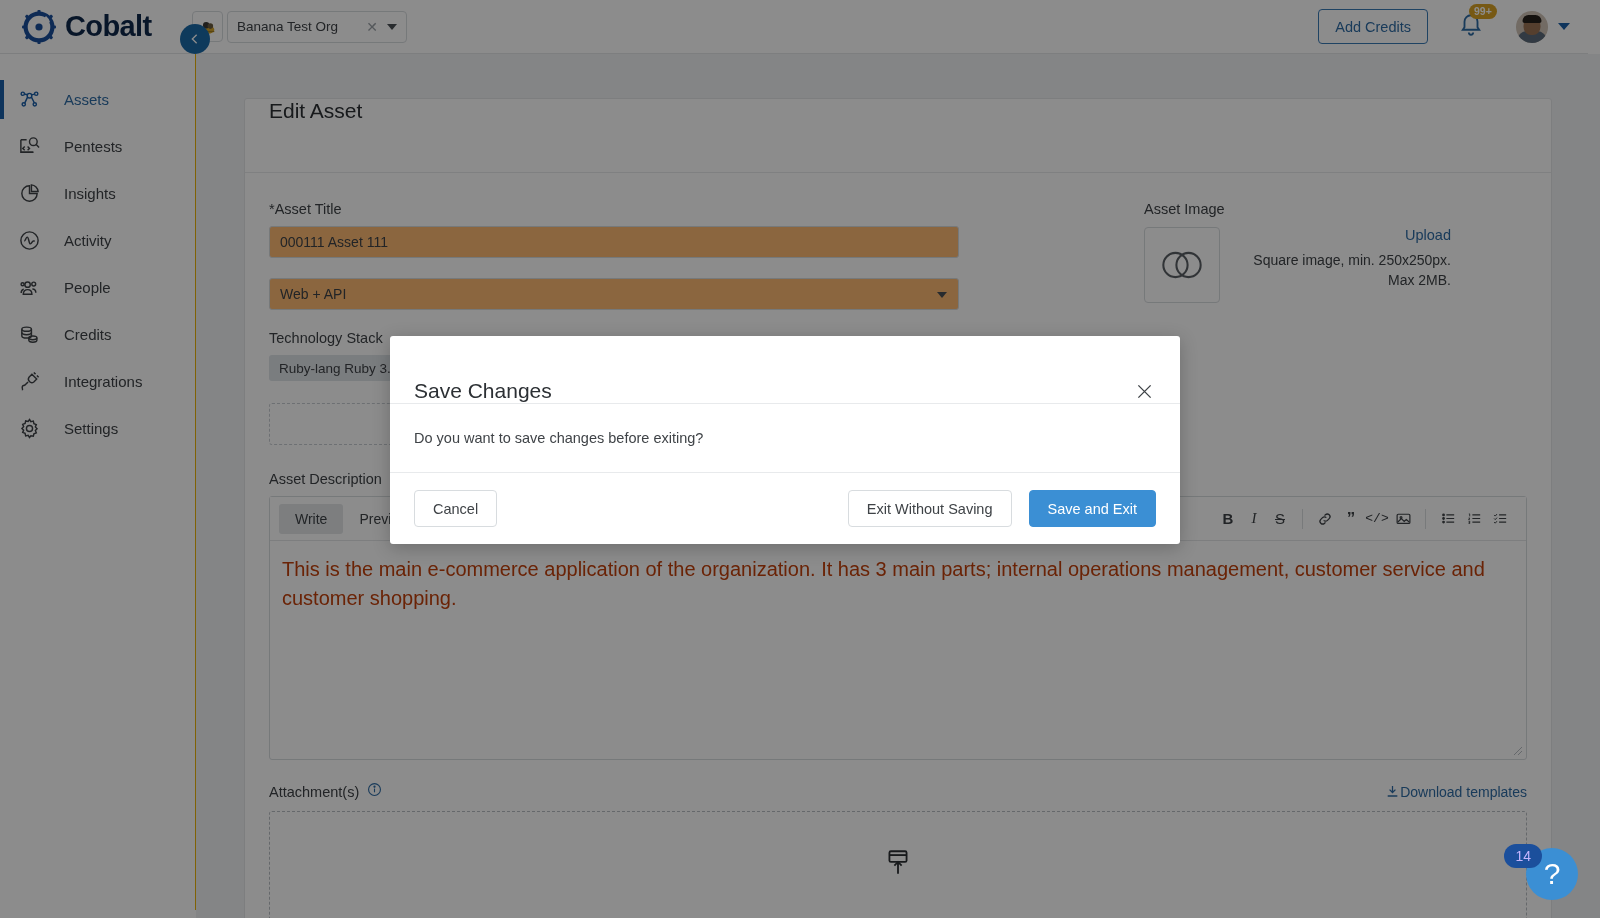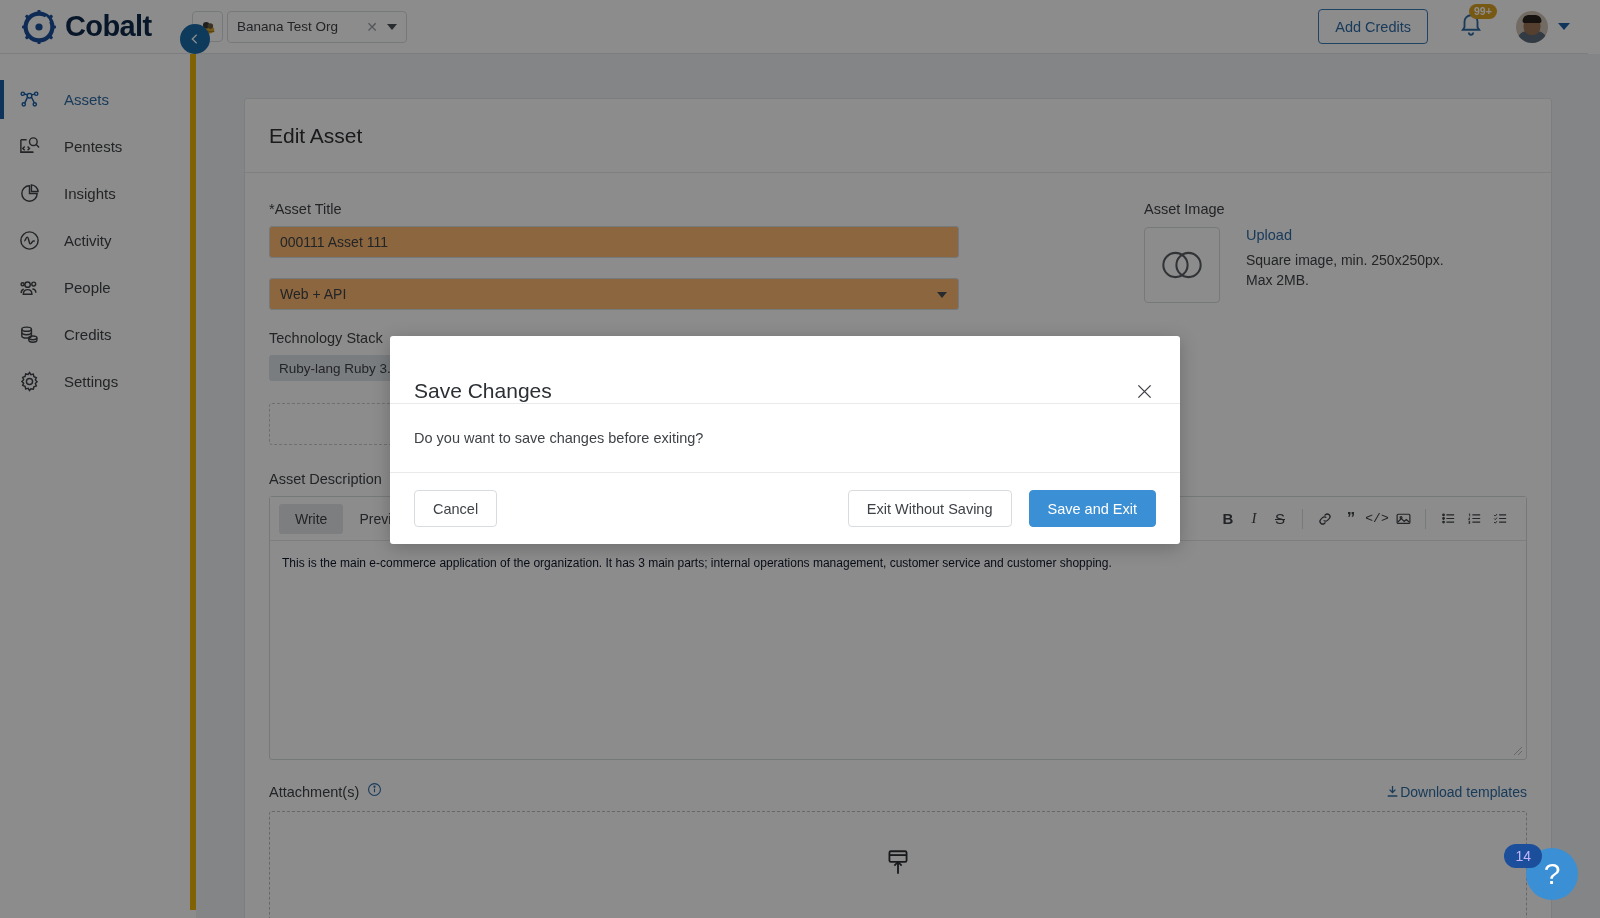--- a/index.html
+++ b/index.html
@@ -59,21 +59,21 @@
     position:relative;
   }
   .avatar .face { position:absolute; left:50%; top:6px; transform:translateX(-50%); width:17px; height:18px; background:#9c7354; border-radius:50% 50% 45% 45%; }
   .avatar .hair { position:absolute; left:50%; top:4px; transform:translateX(-50%); width:19px; height:8px; background:#27211d; border-radius:9px 9px 3px 3px; }
   .avatar .body { position:absolute; left:50%; bottom:0; transform:translateX(-50%); width:30px; height:12px; background:#5b6a7a; border-radius:10px 10px 0 0; }
   .avatar-caret { margin-left:10px; width:0;height:0;border-left:6px solid transparent;border-right:6px solid transparent;border-top:7px solid #1b5fa8; }
 
   
   .sidebar {
     position:absolute; top:54px; left:0; bottom:8px; width:196px;
-    background:#fff; border-right:6px solid #eab308; z-index:8;
+    background:#fff; border-right:1px solid #eab308; z-index:8;
     padding-top:22px;
   }
   .nav-item {
     height:47px; display:flex; align-items:center; padding-left:18px;
     font-size:15px; color:#3f4347; cursor:pointer; position:relative;
   }
   .nav-item .ico { width:30px; display:flex; align-items:center; justify-content:flex-start; }
   .nav-item .lbl { margin-left:16px; }
   .nav-item.active { color:#2f6ca5; }
   .nav-item.active:before {
@@ -84,21 +84,21 @@
     background:#1b6aa8; display:flex; align-items:center; justify-content:center;
     cursor:pointer; z-index:12;
   }
 
   
   .content { position:absolute; top:54px; left:196px; right:0; bottom:0; background:#f1f3f4; overflow:hidden; }
   .card {
     position:absolute; left:48px; right:48px; top:44px; bottom:-120px;
     background:#fff; border:1px solid #e3e6e8; border-radius:3px;
   }
-  .card-head { height:74px; display:flex; align-items:center; padding-left:24px; border-bottom:1px solid #e8eaec; }
+  .card-head { height:74px; display:flex; align-items:flex-start; padding-left:24px; border-bottom:1px solid #e8eaec; }
   .card-head h1 { margin:0; font-size:21px; font-weight:normal; color:#2c3034; }
   .card-body { display:flex; padding:28px 24px 0 24px; }
   .col-left { width:690px; }
   .col-right { margin-left:185px; }
 
   .field-label { font-size:14.5px; color:#3f4347; margin-bottom:9px; }
   .text-input {
     width:690px; height:32px; border:1px solid #d8dcdf; border-radius:3px;
     padding:0 10px; font-size:14px; color:#3f4347; background:#fdba74;
     display:flex; align-items:center;
@@ -110,21 +110,21 @@
 
   .chip {
     display:inline-flex; align-items:center; height:26px; padding:0 10px;
     background:#dfe3e8; border-radius:3px; font-size:13.5px; color:#3f4347;
   }
   .chip-area { margin-top:6px; }
   .dash-box { margin-top:22px; height:42px; border:1px dashed #c7ccd1; border-radius:3px; }
 
   
   .img-title { font-size:14.5px; color:#3f4347; margin-bottom:10px; }
-  .img-row { display:flex; }
+  .img-row { display:flex;text-align:right; }
   .img-holder {
     width:76px;height:76px;border:1px solid #d8dcdf;border-radius:4px;
     display:flex;align-items:center;justify-content:center;background:#fff;
   }
   .img-meta { margin-left:26px; }
   .upload-link { color:#2f6ca5; font-size:14.5px; cursor:pointer; }
   .img-hint { margin-top:8px; font-size:14px; color:#3f4347; line-height:1.42; width:205px; }
 
   
   .desc-wrap { padding:0 24px; margin-top:26px; }
@@ -134,21 +134,21 @@
     padding:0 9px; background:#fff;
   }
   .tab-btn {
     height:30px; padding:0 16px; border-radius:3px; font-size:14px; color:#3f4347;
     display:flex; align-items:center; cursor:pointer;
   }
   .tab-btn.sel { background:#e3e6e8; }
   .bar-sep { width:1px; height:20px; background:#dadee1; margin:0 9px; }
   .tool { width:26px;height:26px;display:flex;align-items:center;justify-content:center;cursor:pointer;color:#3f4347; }
   .tools-right { margin-left:auto; display:flex; align-items:center; padding-right:4px; }
-  .editor-body { height:218px; padding:14px 12px; font-size:12px; color:#0f172a; line-height:1.45; position:relative; }
+  .editor-body { height:218px; padding:14px 12px; font-size:20px; color:#c2410c; line-height:1.45; position:relative; }
   .resize-grip { position:absolute; right:3px; bottom:3px; width:10px; height:10px; }
 
   
   .attach-wrap { padding:0 24px; margin-top:22px; }
   .attach-head { display:flex; align-items:center; }
   .attach-title { font-size:14.5px; color:#3f4347; }
   .info-ico { margin-left:8px; cursor:pointer; }
   .dl-link { margin-left:auto; color:#2f6ca5; font-size:14px; display:flex; align-items:center; cursor:pointer; }
   .dl-link span { }
   .dropzone {
@@ -320,20 +320,31 @@
           <ellipse cx="9" cy="6.5" rx="5" ry="2.2"></ellipse>
           <path d="M4 6.5v7c0 1.2 2.2 2.2 5 2.2s5-1 5-2.2v-7"></path>
           <path d="M4 10c0 1.2 2.2 2.2 5 2.2s5-1 5-2.2"></path>
           <ellipse cx="15.5" cy="15.5" rx="4.2" ry="1.9"></ellipse>
           <path d="M11.3 15.5v2.6c0 1 1.9 1.9 4.2 1.9s4.2-.9 4.2-1.9v-2.6"></path>
         </svg>
       </span>
       <span class="lbl">Credits</span>
     </div>
 
+    <div class="nav-item">
+      <span class="ico">
+        <svg viewBox="0 0 24 24" width="23" height="23" fill="none" stroke="#3f4347" stroke-width="1.5">
+          <path d="M14.5 4.5l5 5-3 3a3.6 3.6 0 0 1-5-5z"></path>
+          <path d="M16.5 2.5l1.8 1.8M19.7 5.7l1.8 1.8"></path>
+          <path d="M10.5 12.5l-4 4"></path>
+          <path d="M7 16c-1.6 0-2.6 1-2.6 2.3S5.4 20.6 4 20.6"></path>
+        </svg>
+      </span>
+      <span class="lbl">Integrations</span>
+    </div>
 
     <div class="nav-item">
       <span class="ico">
         <svg viewBox="0 0 24 24" width="23" height="23" fill="none" stroke="#3f4347" stroke-width="1.5">
           <circle cx="12" cy="12" r="3.2"></circle>
           <path d="M12 2.6l1.4 2.2 2.6-.5.6 2.6 2.5 1-1 2.4 1.8 1.9-1.8 1.9 1 2.4-2.5 1-.6 2.6-2.6-.5L12 21.4l-1.4-2.2-2.6.5-.6-2.6-2.5-1 1-2.4L4.1 12l1.8-1.9-1-2.4 2.5-1 .6-2.6 2.6.5z"></path>
         </svg>
       </span>
       <span class="lbl">Settings</span>
     </div>

